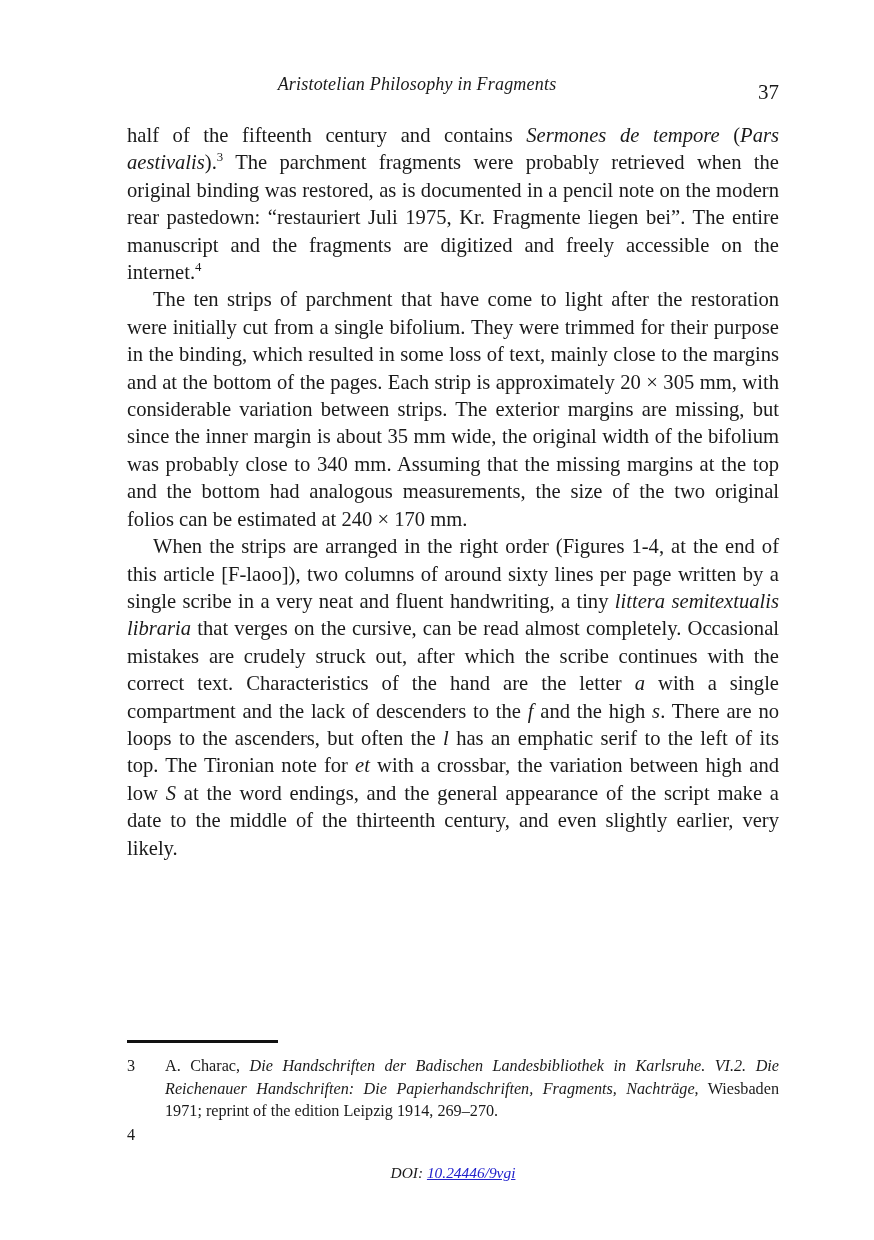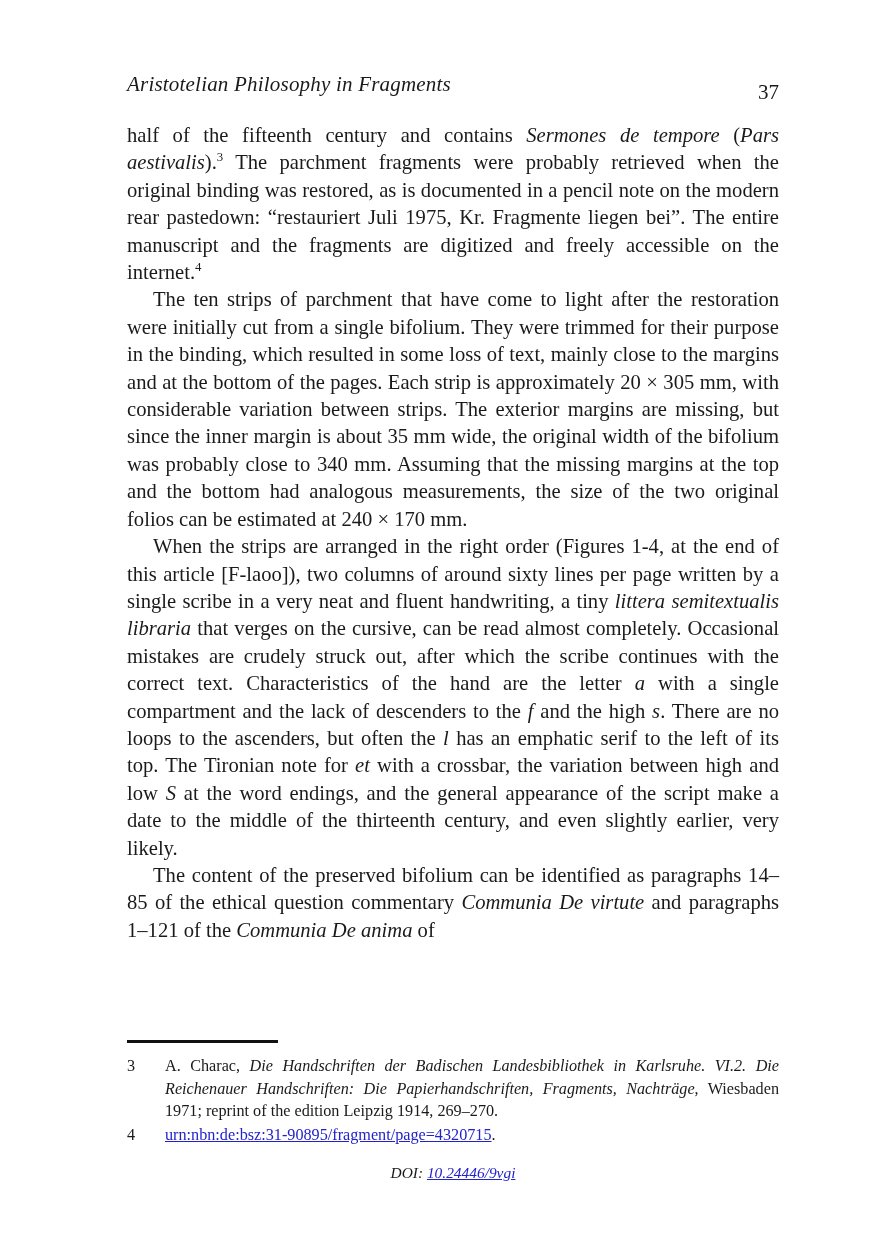--- a/index.html
+++ b/index.html
@@ -29,23 +29,23 @@
     position: absolute;
     top: 70px;
     left: 0;
     width: 652px;
     height: 30px;
   }
   .runhead-title {
     position: absolute;
     left: 0;
     width: 580px;
-    text-align: left;
+    text-align: center;
     font-style: italic;
-    font-size: 21px;
+    font-size: 18px;
     line-height: 28px;
     letter-spacing: 0.2px;
   }
   .runhead-pageno {
     position: absolute;
     right: 0;
     top: 8px;
     font-size: 21px;
     line-height: 28px;
   }
@@ -137,28 +137,27 @@
 
   <div class="runhead">
     <div class="runhead-title">Aristotelian Philosophy in Fragments</div>
     <div class="runhead-pageno">37</div>
   </div>
 
   <div class="body" id="body-text">
       <p class="para"><span>half of the fifteenth century and contains </span><i>Sermones de tempore</i><span> (</span><i>Pars aestivalis</i><span>).</span><sup class="fnmark">3</sup><span> The parchment fragments were probably retrieved when the original binding was restored, as is documented in a pencil note on the modern rear pastedown: “restauriert Juli 1975, Kr. Fragmente liegen bei”. The entire manuscript and the fragments are digitized and freely accessible on the internet.</span><sup class="fnmark">4</sup></p>
       <p class="para indent"><span>The ten strips of parchment that have come to light after the res­toration were initially cut from a single bifolium. They were trimmed for their purpose in the binding, which resulted in some loss of text, mainly close to the margins and at the bottom of the pages. Each strip is approximately 20 × 305 mm, with considerable variation between strips. The exterior margins are missing, but since the inner margin is about 35 mm wide, the original width of the bifolium was probably close to 340 mm. Assuming that the missing margins at the top and the bottom had analogous measurements, the size of the two original folios can be estimated at 240 × 170 mm.</span></p>
       <p class="para indent"><span>When the strips are arranged in the right order (Figures 1-4, at the end of this article [F-laoo]), two columns of around sixty lines per page written by a single scribe in a very neat and fluent handwrit­ing, a tiny </span><i>littera semitextualis libraria</i><span> that verges on the cursive, can be read almost completely. Occasional mistakes are crudely struck out, after which the scribe continues with the correct text. Charac­teristics of the hand are the letter </span><i>a</i><span> with a single compartment and the lack of descenders to the </span><i>f</i><span> and the high </span><i>s</i><span>. There are no loops to the ascenders, but often the </span><i>l</i><span> has an emphatic serif to the left of its top. The Tironian note for </span><i>et</i><span> with a crossbar, the variation between high and low </span><i>S</i><span> at the word endings, and the general appearance of the script make a date to the middle of the thirteenth century, and even slightly earlier, very likely.</span></p>
-      <p class="para indent"><span>The content of the preserved bifolium can be identified as paragraphs 14–85 of the ethical question commentary </span><i>Communia De virtute</i><span> and paragraphs 1–121 of the </span><i>Communia De anima</i><span> of</span></p>
     </div>
 
   <div class="footnotes">
     <div class="fn-rule"></div>
     <div id="footnote-list">
         <div class="fn-item"><span class="fn-num">3</span><span><span>A. Charac, </span><i>Die Handschriften der Badischen Landesbibliothek in Karlsruhe. VI.2. Die Reichenauer Handschriften: Die Papierhandschriften, Fragments, Nachträge</i><span>, Wiesbaden 1971; reprint of the edition Leipzig 1914, 269–270.</span></span></div>
-        <div class="fn-item"><span class="fn-num">4</span><span><span class="fn-link">urn:nbn:de:bsz:31-90895/fragment/page=4320715</span><span>.</span></span></div>
+        <div class="fn-item"><span class="fn-num">4</span></div>
       </div>
   </div>
 
   <div class="doi">
     <span class="doi-label">DOI:</span>
     <span class="doi-link">10.24446/9vgi</span>
   </div>
 
 </div>
 

